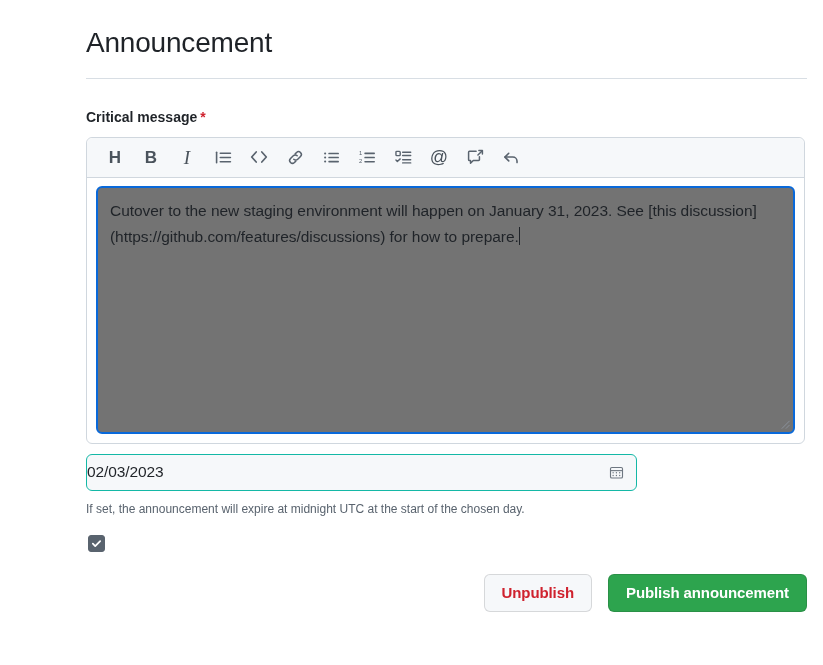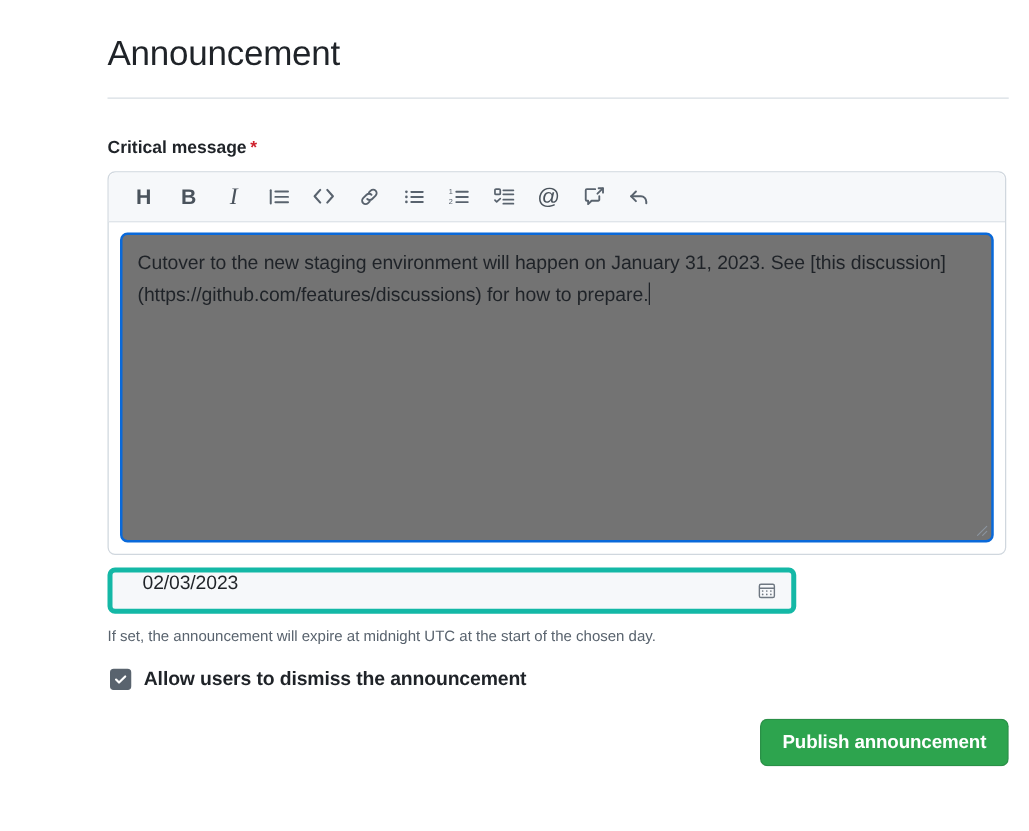--- a/index.html
+++ b/index.html
@@ -148,25 +148,26 @@
     cursor: nwse-resize;
   }
 
   
   .date-field {
     position: relative;
     margin-top: 10px;
     width: 551px;
     height: 37px;
     background: #f6f8fa;
-    border: 4px solid #14b8a6;
+    border: 1px solid #14b8a6;
     border-radius: 6px;
     box-sizing: border-box;
     display: flex;
-    padding: 0 24px;
+    align-items: center;
+    padding: 0 0;
   }
   .date-value {
     font-size: 15.5px;
     color: #1F2328;
     letter-spacing: -0.1px;
   }
   .date-picker-btn {
     position: absolute;
     right: 10px;
     top: 50%;
@@ -386,20 +387,20 @@
   </div>
 
   <div class="helper-text">If set, the announcement will expire at midnight UTC at the start of the chosen day.</div>
 
   <div class="check-row">
     <span class="checkbox">
       <svg width="11" height="11" viewBox="0 0 12 12" fill="none" stroke="#ffffff" stroke-width="1.9" stroke-linecap="round" stroke-linejoin="round">
         <path d="M2 6.2 4.6 8.8 10 3.4"></path>
       </svg>
     </span>
-    <span class="check-label">Allow users to dismiss the announcement</span>
   </div>
 
   <div class="btn-row">
+    <div class="btn btn-default btn-danger-text">Unpublish</div>
     <div class="btn btn-primary">Publish announcement</div>
   </div>
 
 </div>
 
 </body></html>

